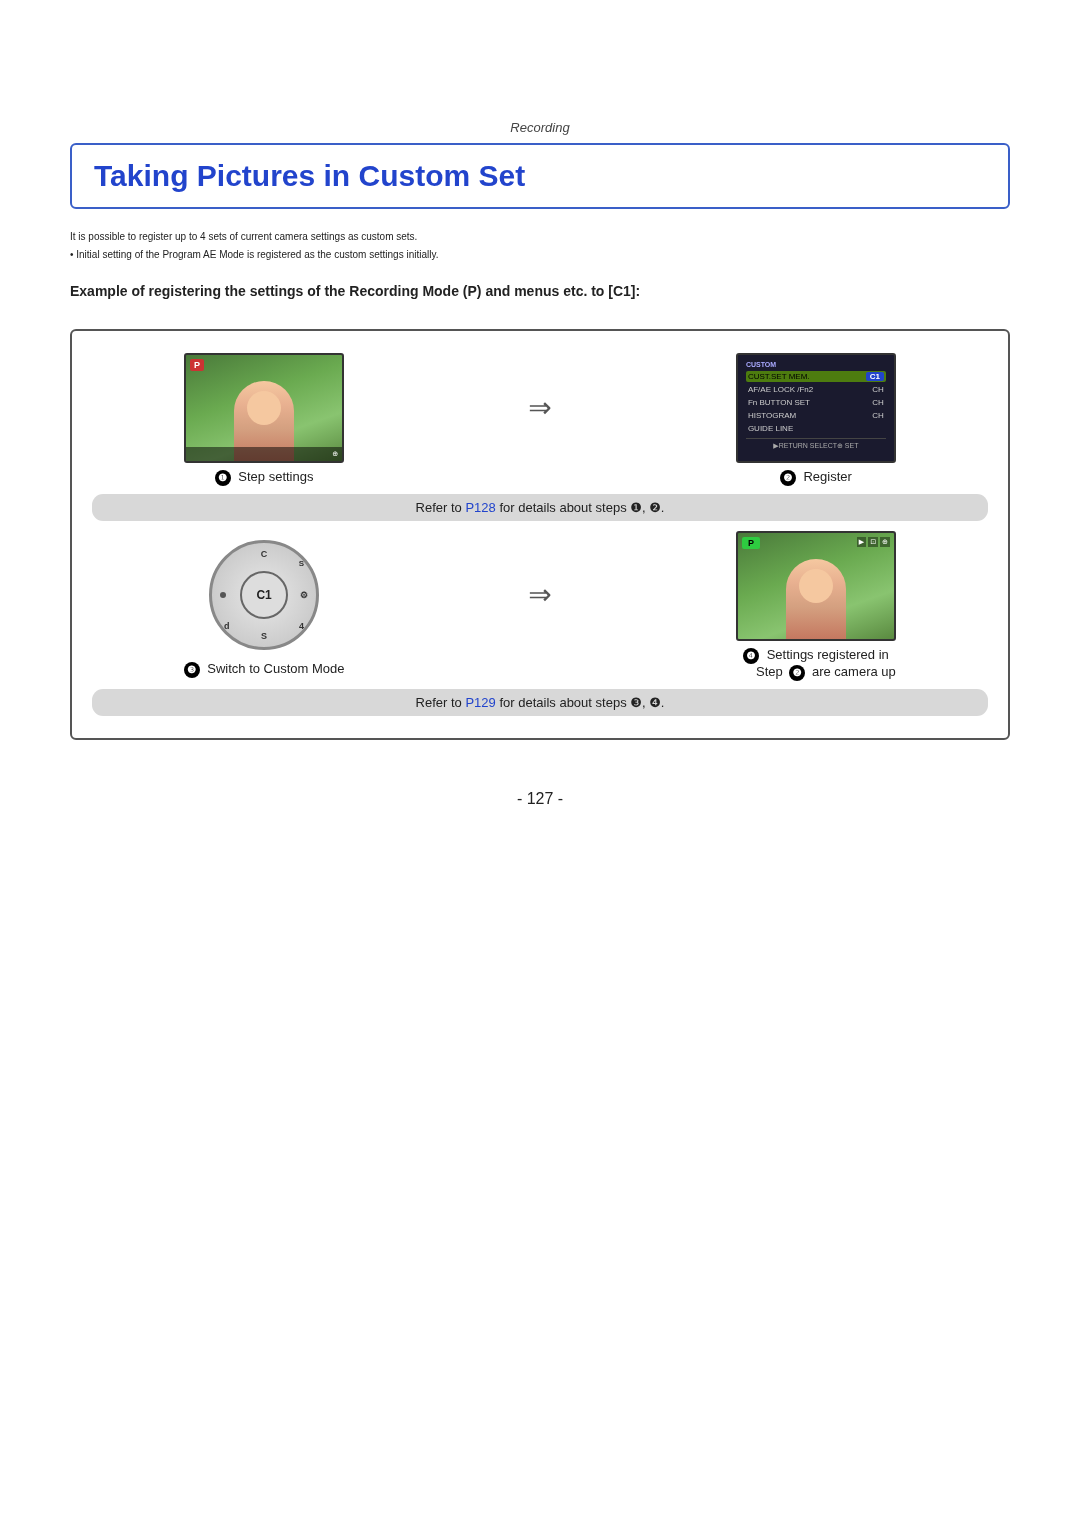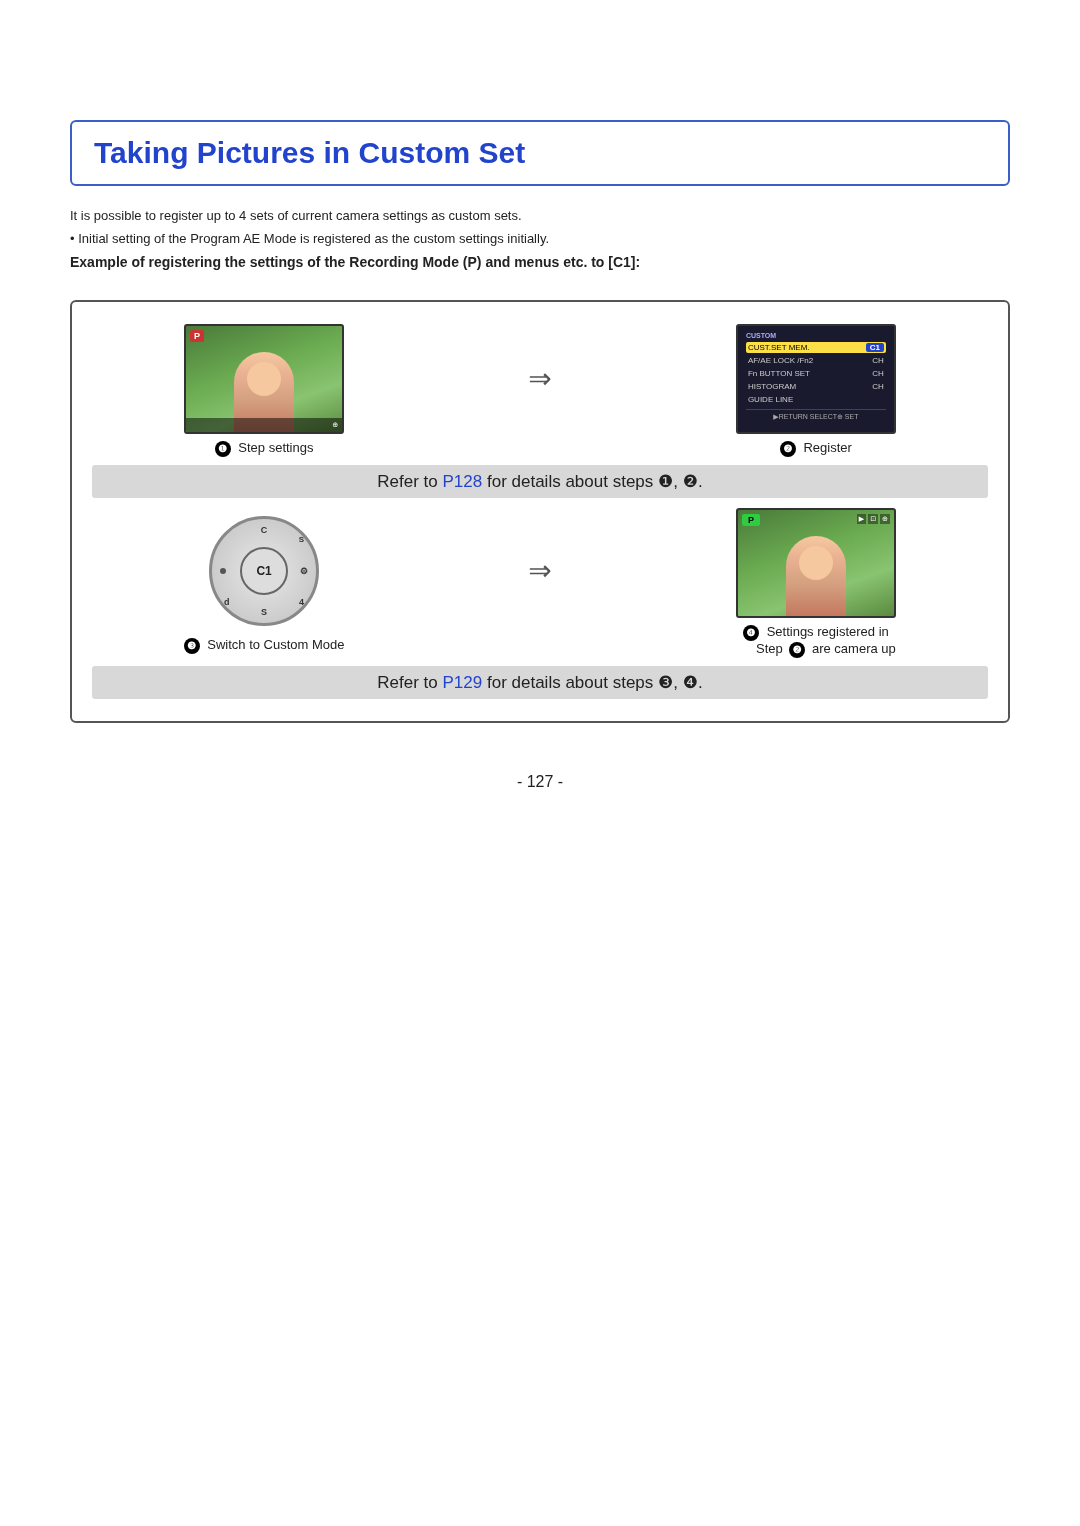--- a/index.html
+++ b/index.html
@@ -29,24 +29,24 @@
       border-radius: 6px;
       padding: 14px 22px 14px 22px;
       margin-bottom: 20px;
     }
     .title-box h1 {
       font-size: 30px;
       font-weight: bold;
       color: #2244cc;
     }
     .intro-text {
-      font-size: 13px;
+      font-size: 10px;
       color: #222;
       line-height: 1.6;
-      margin-bottom: 4px;
+      margin-bottom: 20px;
     }
     .intro-text p {
       margin-bottom: 2px;
     }
     .example-label {
       font-size: 14px;
       font-weight: bold;
       margin-bottom: 30px;
     }
     .main-diagram-box {
@@ -143,21 +143,21 @@
       font-weight: bold;
     }
     .menu-screenshot .menu-row {
       display: flex;
       align-items: center;
       justify-content: space-between;
       margin-bottom: 2px;
       padding: 1px 2px;
     }
     .menu-screenshot .menu-row.highlighted {
-      background: #fde047;
+      background: #4d7c0f;
       color: #000;
       border-radius: 2px;
     }
     .menu-screenshot .menu-row.highlighted .badge {
       background: #2244cc;
       color: #fff;
       padding: 0 4px;
       border-radius: 2px;
       font-size: 8px;
       font-weight: bold;
@@ -184,23 +184,23 @@
       height: 16px;
       text-align: center;
       line-height: 16px;
       font-size: 10px;
       font-weight: bold;
       margin-right: 4px;
     }
     
     .info-bar {
       background: #d8d8d8;
-      border-radius: 3px;
+      border-radius: 11px;
       padding: 6px 12px;
-      font-size: 17px;
+      font-size: 13px;
       text-align: center;
       margin: 8px 0;
       color: #222;
     }
     .info-bar a, .link-blue {
       color: #2244cc;
       text-decoration: none;
     }
     .even-if {
       text-align: center;
@@ -330,20 +330,21 @@
       flex-direction: column;
       align-items: center;
       min-width: 180px;
     }
   </style>
 </head>
 <body>
 
 <div class="page-wrapper">
 
+  <div class="recording-label">Recording</div>
 
   <div class="title-box">
     <h1>Taking Pictures in Custom Set</h1>
   </div>
 
   <div class="intro-text">
     <p>It is possible to register up to 4 sets of current camera settings as custom sets.</p>
     <p>• Initial setting of the Program AE Mode is registered as the custom settings initially.</p>
   </div>
 

